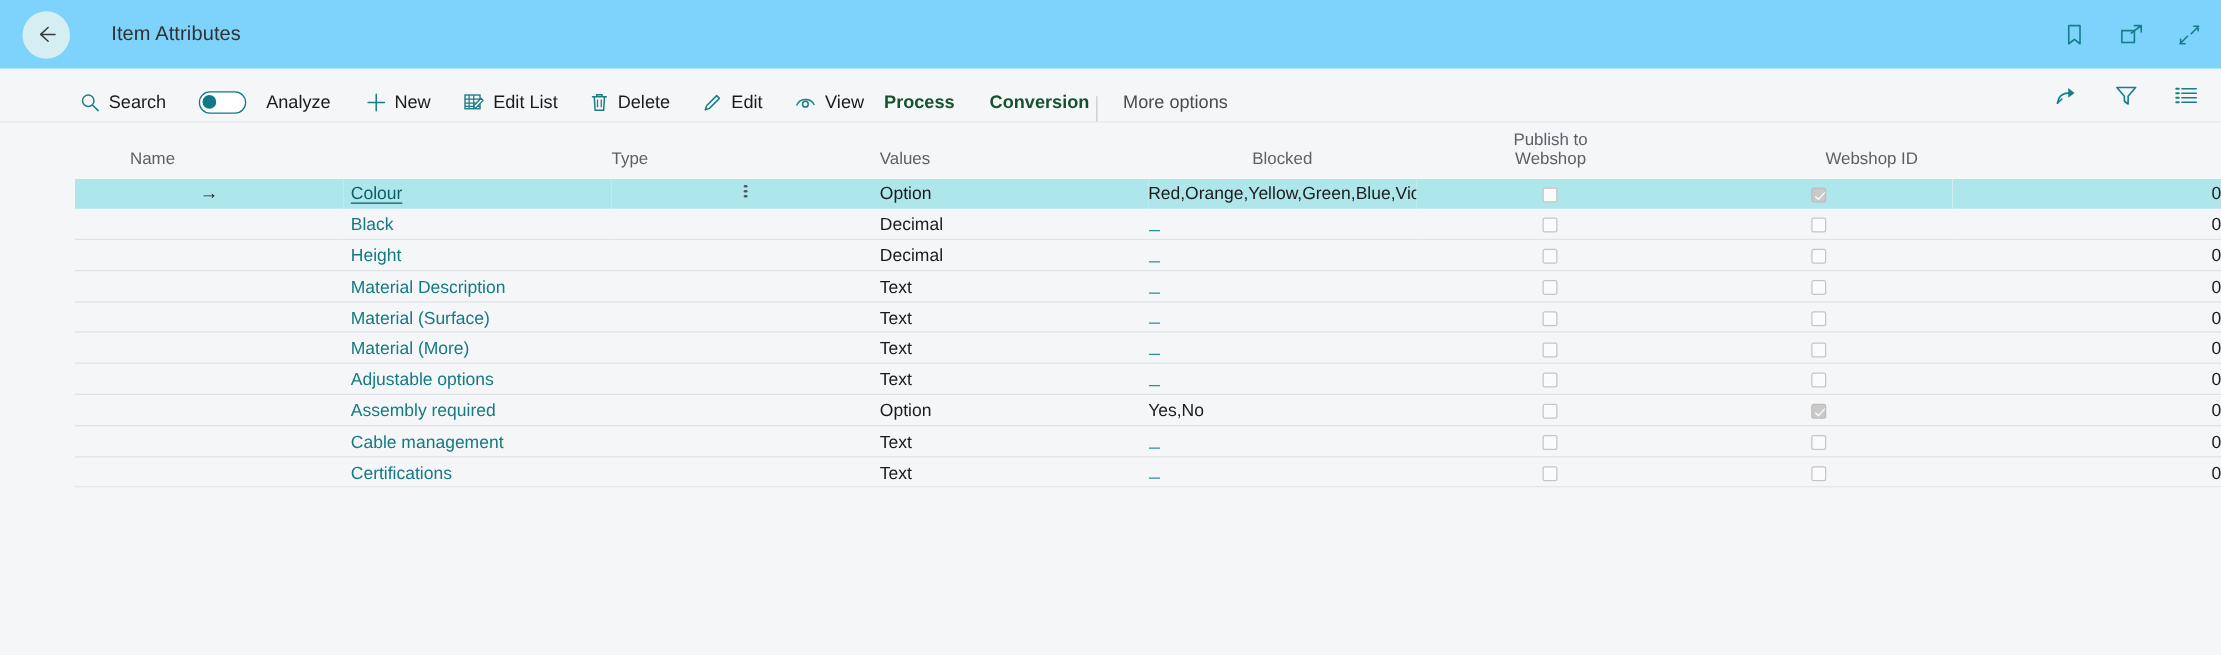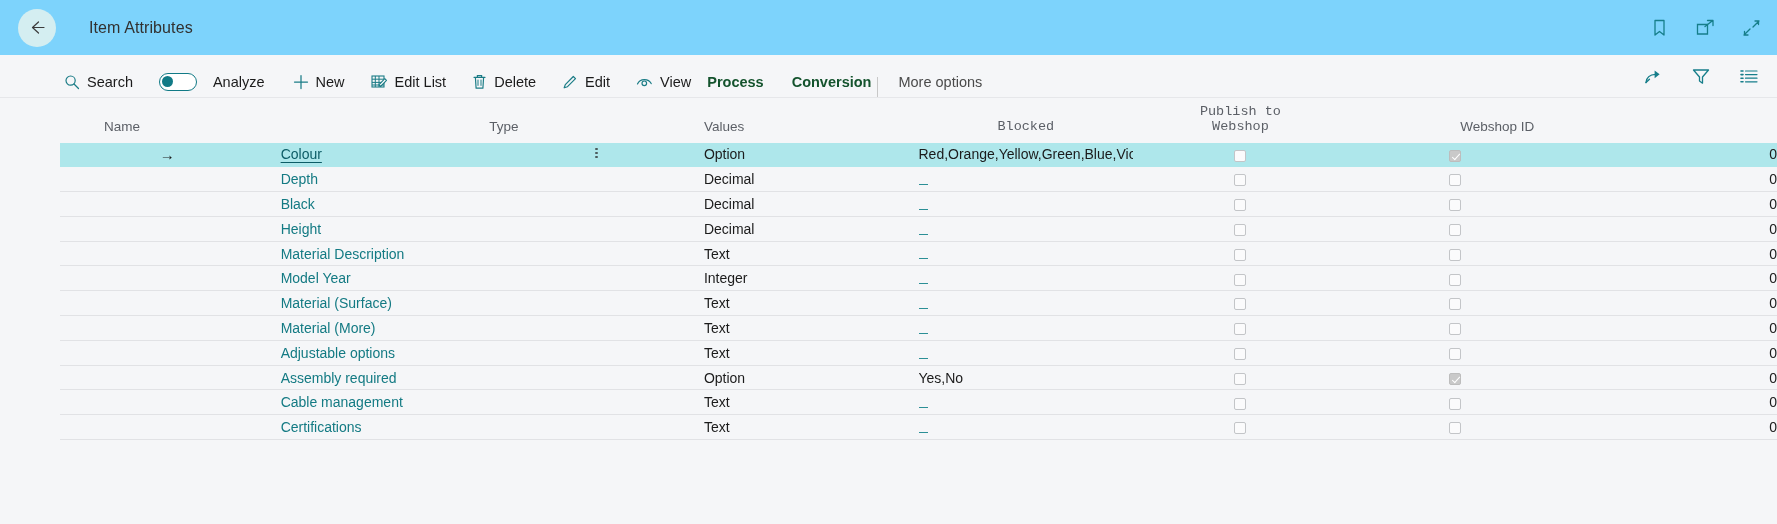--- a/index.html
+++ b/index.html
@@ -104,21 +104,21 @@
     color: #5b5f66;
     font-size: 13.5px;
     text-align: left;
     vertical-align: bottom;
     padding: 0 0 8px 0;
     height: 44px;
     background: #f5f6f8;
   }
   .th-name { padding-left: 44px !important; }
   .th-right { text-align: right !important; padding-right: 28px !important; }
-  .th-center { text-align: center !important; font-family: Liberation Mono, monospace; }
+  .th-center { text-align: center !important; }
   th .twoline { line-height: 15px; display: block; }
 
   table.grid td {
     border-bottom: 1px solid #e1e2e5;
     border-top: 1px solid transparent;
     height: 24.8px;
     padding: 0;
     color: #1b1b1b;
     white-space: nowrap;
     overflow: hidden;
@@ -346,63 +346,43 @@
           <td class="c-name"><span class="nm">Colour</span></td>
           <td class="c-dots"><span class="dots"><i></i><i></i><i></i></span></td>
           <td class="c-type"><span>Option</span></td>
           <td class="c-values"><span>Red,Orange,Yellow,Green,Blue,Violet,Purple,Black,White,</span></td>
           <td class="c-blocked"><span class="cb"></span></td>
           <td class="c-publish"><span class="cb checked"></span></td>
           <td class="c-id"><span>0</span></td>
         </tr>
         <tr class="row">
           <td class="c-arrow"></td>
-          <td class="c-name"><span class="nm">Depth</span></td>
+          <td class="c-name"><span class="nm">Black</span></td>
           <td class="c-dots"></td>
           <td class="c-type"><span>Decimal</span></td>
           <td class="c-values"><span class="underscore"></span></td>
           <td class="c-blocked"><span class="cb"></span></td>
           <td class="c-publish"><span class="cb"></span></td>
           <td class="c-id"><span>0</span></td>
         </tr>
         <tr class="row">
           <td class="c-arrow"></td>
-          <td class="c-name"><span class="nm">Black</span></td>
+          <td class="c-name"><span class="nm">Height</span></td>
           <td class="c-dots"></td>
           <td class="c-type"><span>Decimal</span></td>
           <td class="c-values"><span class="underscore"></span></td>
           <td class="c-blocked"><span class="cb"></span></td>
           <td class="c-publish"><span class="cb"></span></td>
           <td class="c-id"><span>0</span></td>
         </tr>
         <tr class="row">
           <td class="c-arrow"></td>
-          <td class="c-name"><span class="nm">Height</span></td>
-          <td class="c-dots"></td>
-          <td class="c-type"><span>Decimal</span></td>
-          <td class="c-values"><span class="underscore"></span></td>
-          <td class="c-blocked"><span class="cb"></span></td>
-          <td class="c-publish"><span class="cb"></span></td>
-          <td class="c-id"><span>0</span></td>
-        </tr>
-        <tr class="row">
-          <td class="c-arrow"></td>
           <td class="c-name"><span class="nm">Material Description</span></td>
           <td class="c-dots"></td>
           <td class="c-type"><span>Text</span></td>
-          <td class="c-values"><span class="underscore"></span></td>
-          <td class="c-blocked"><span class="cb"></span></td>
-          <td class="c-publish"><span class="cb"></span></td>
-          <td class="c-id"><span>0</span></td>
-        </tr>
-        <tr class="row">
-          <td class="c-arrow"></td>
-          <td class="c-name"><span class="nm">Model Year</span></td>
-          <td class="c-dots"></td>
-          <td class="c-type"><span>Integer</span></td>
           <td class="c-values"><span class="underscore"></span></td>
           <td class="c-blocked"><span class="cb"></span></td>
           <td class="c-publish"><span class="cb"></span></td>
           <td class="c-id"><span>0</span></td>
         </tr>
         <tr class="row">
           <td class="c-arrow"></td>
           <td class="c-name"><span class="nm">Material (Surface)</span></td>
           <td class="c-dots"></td>
           <td class="c-type"><span>Text</span></td>

